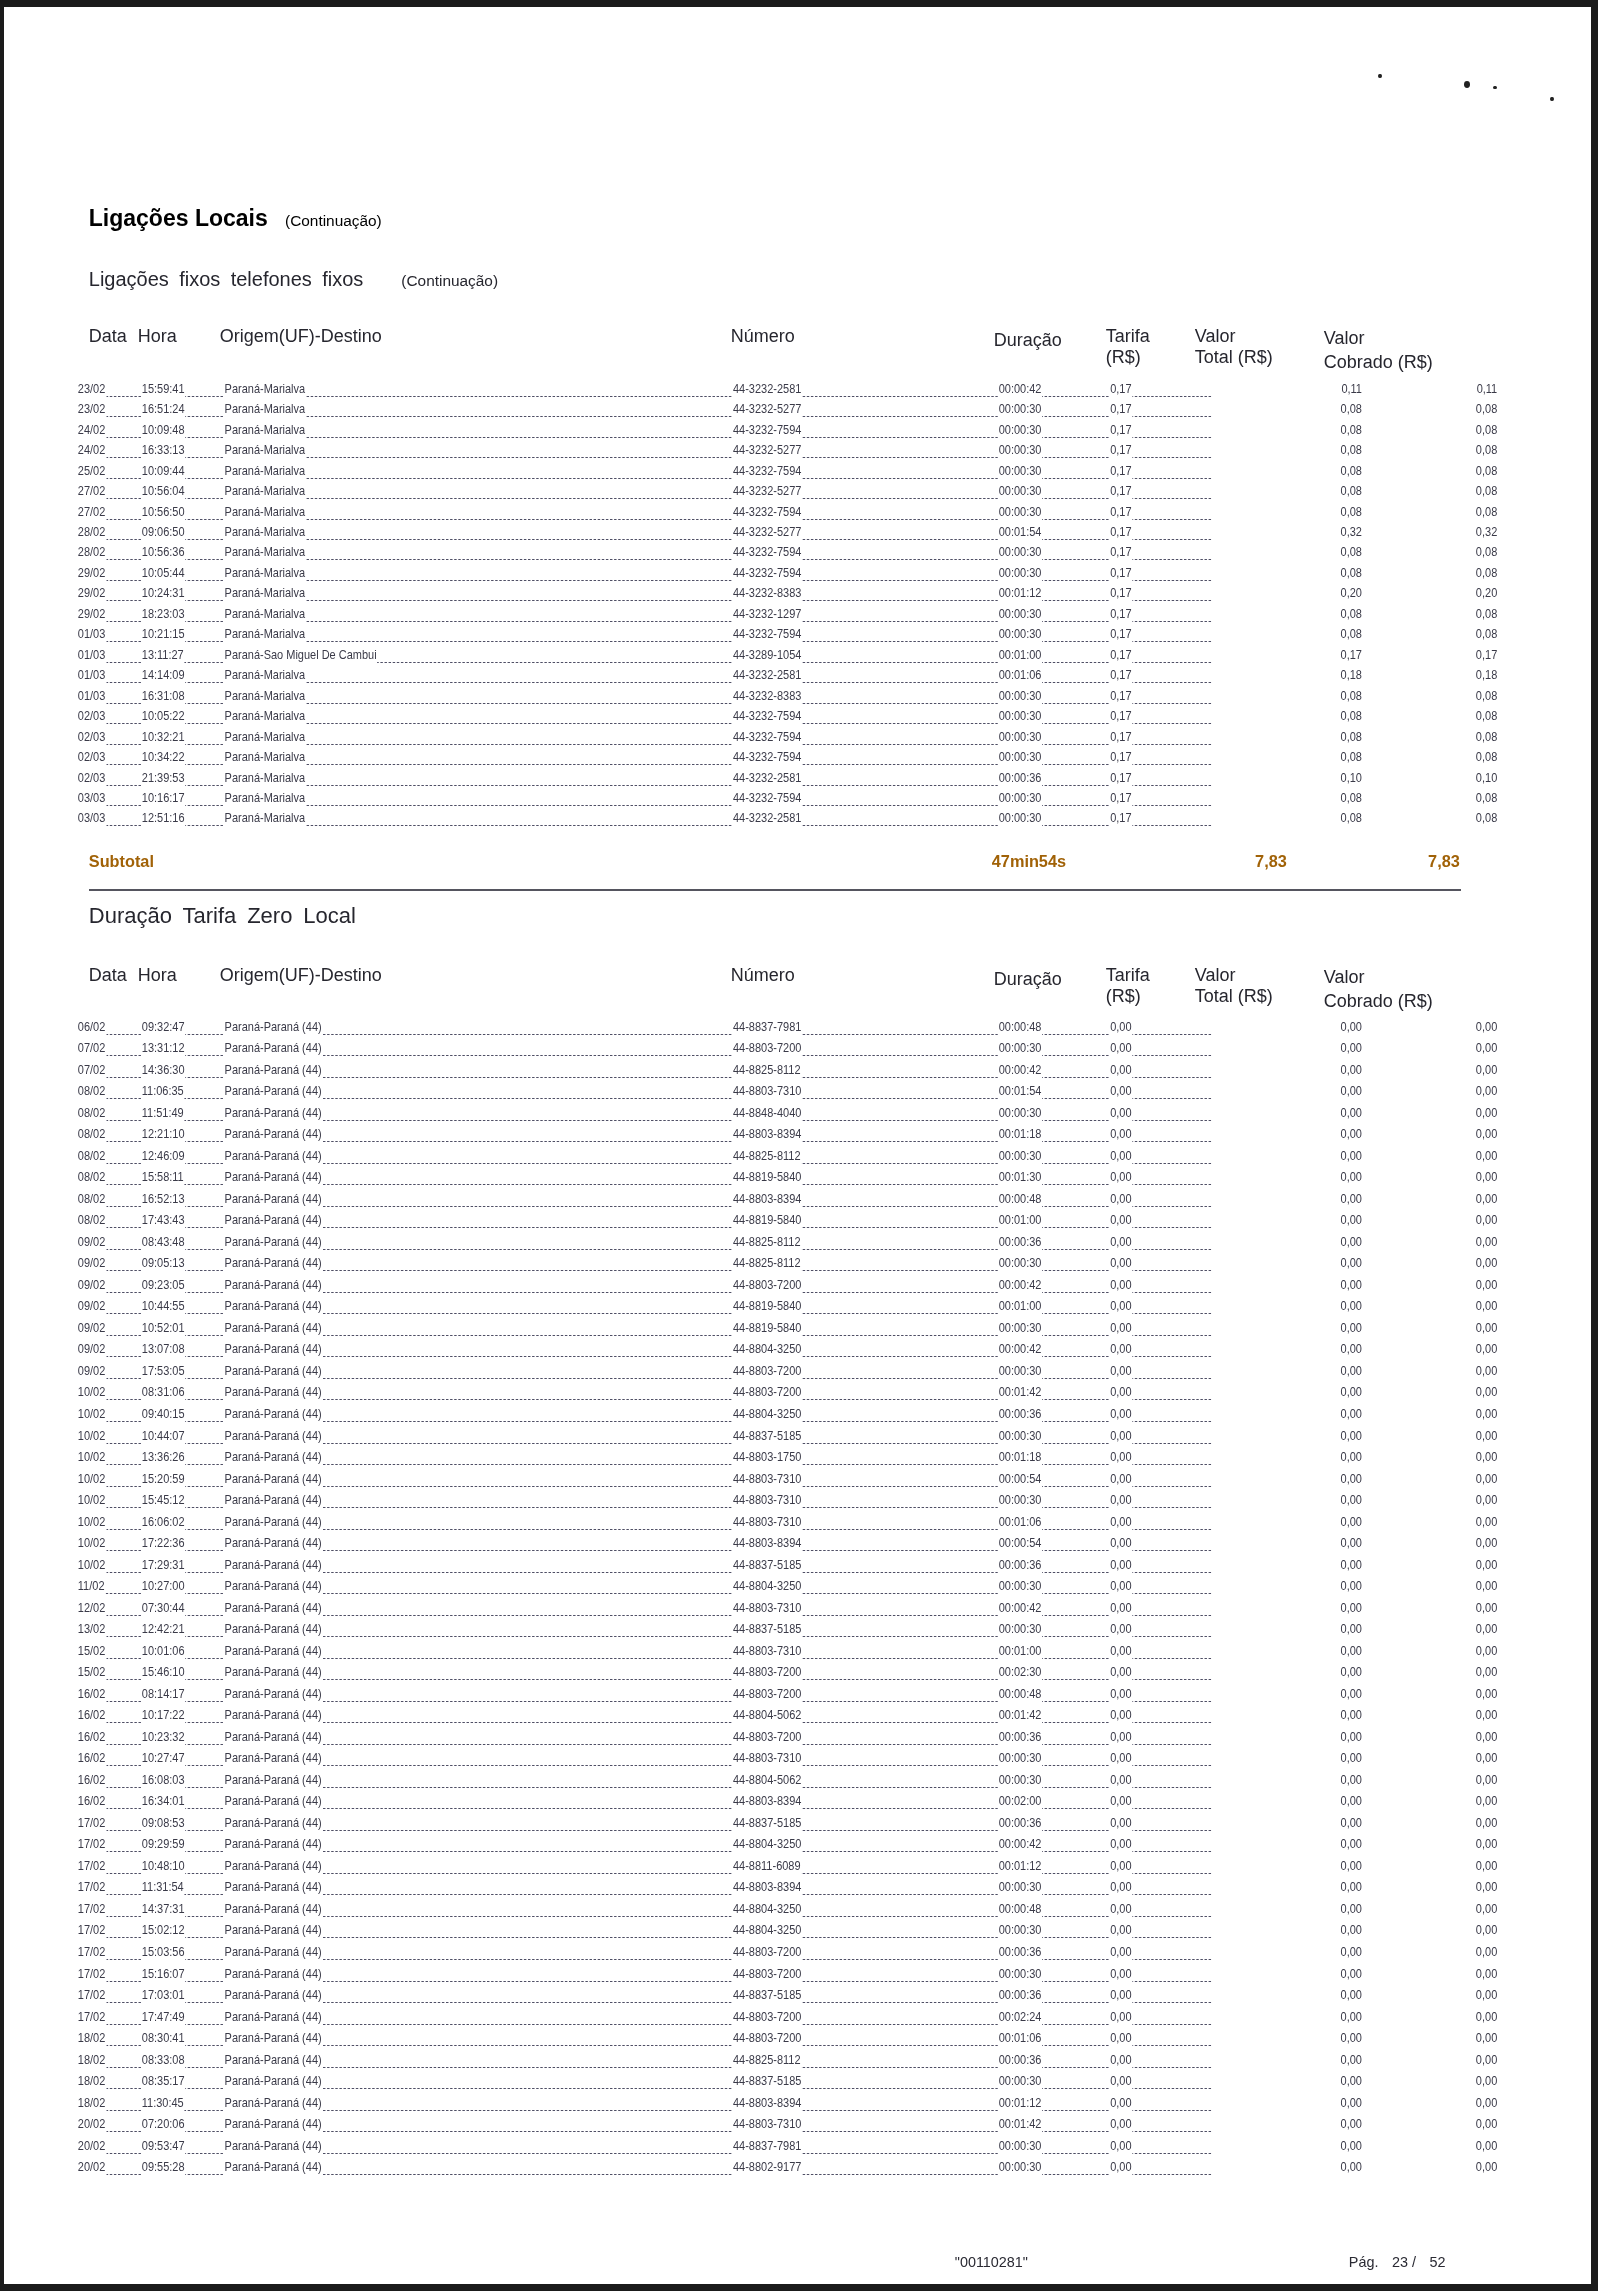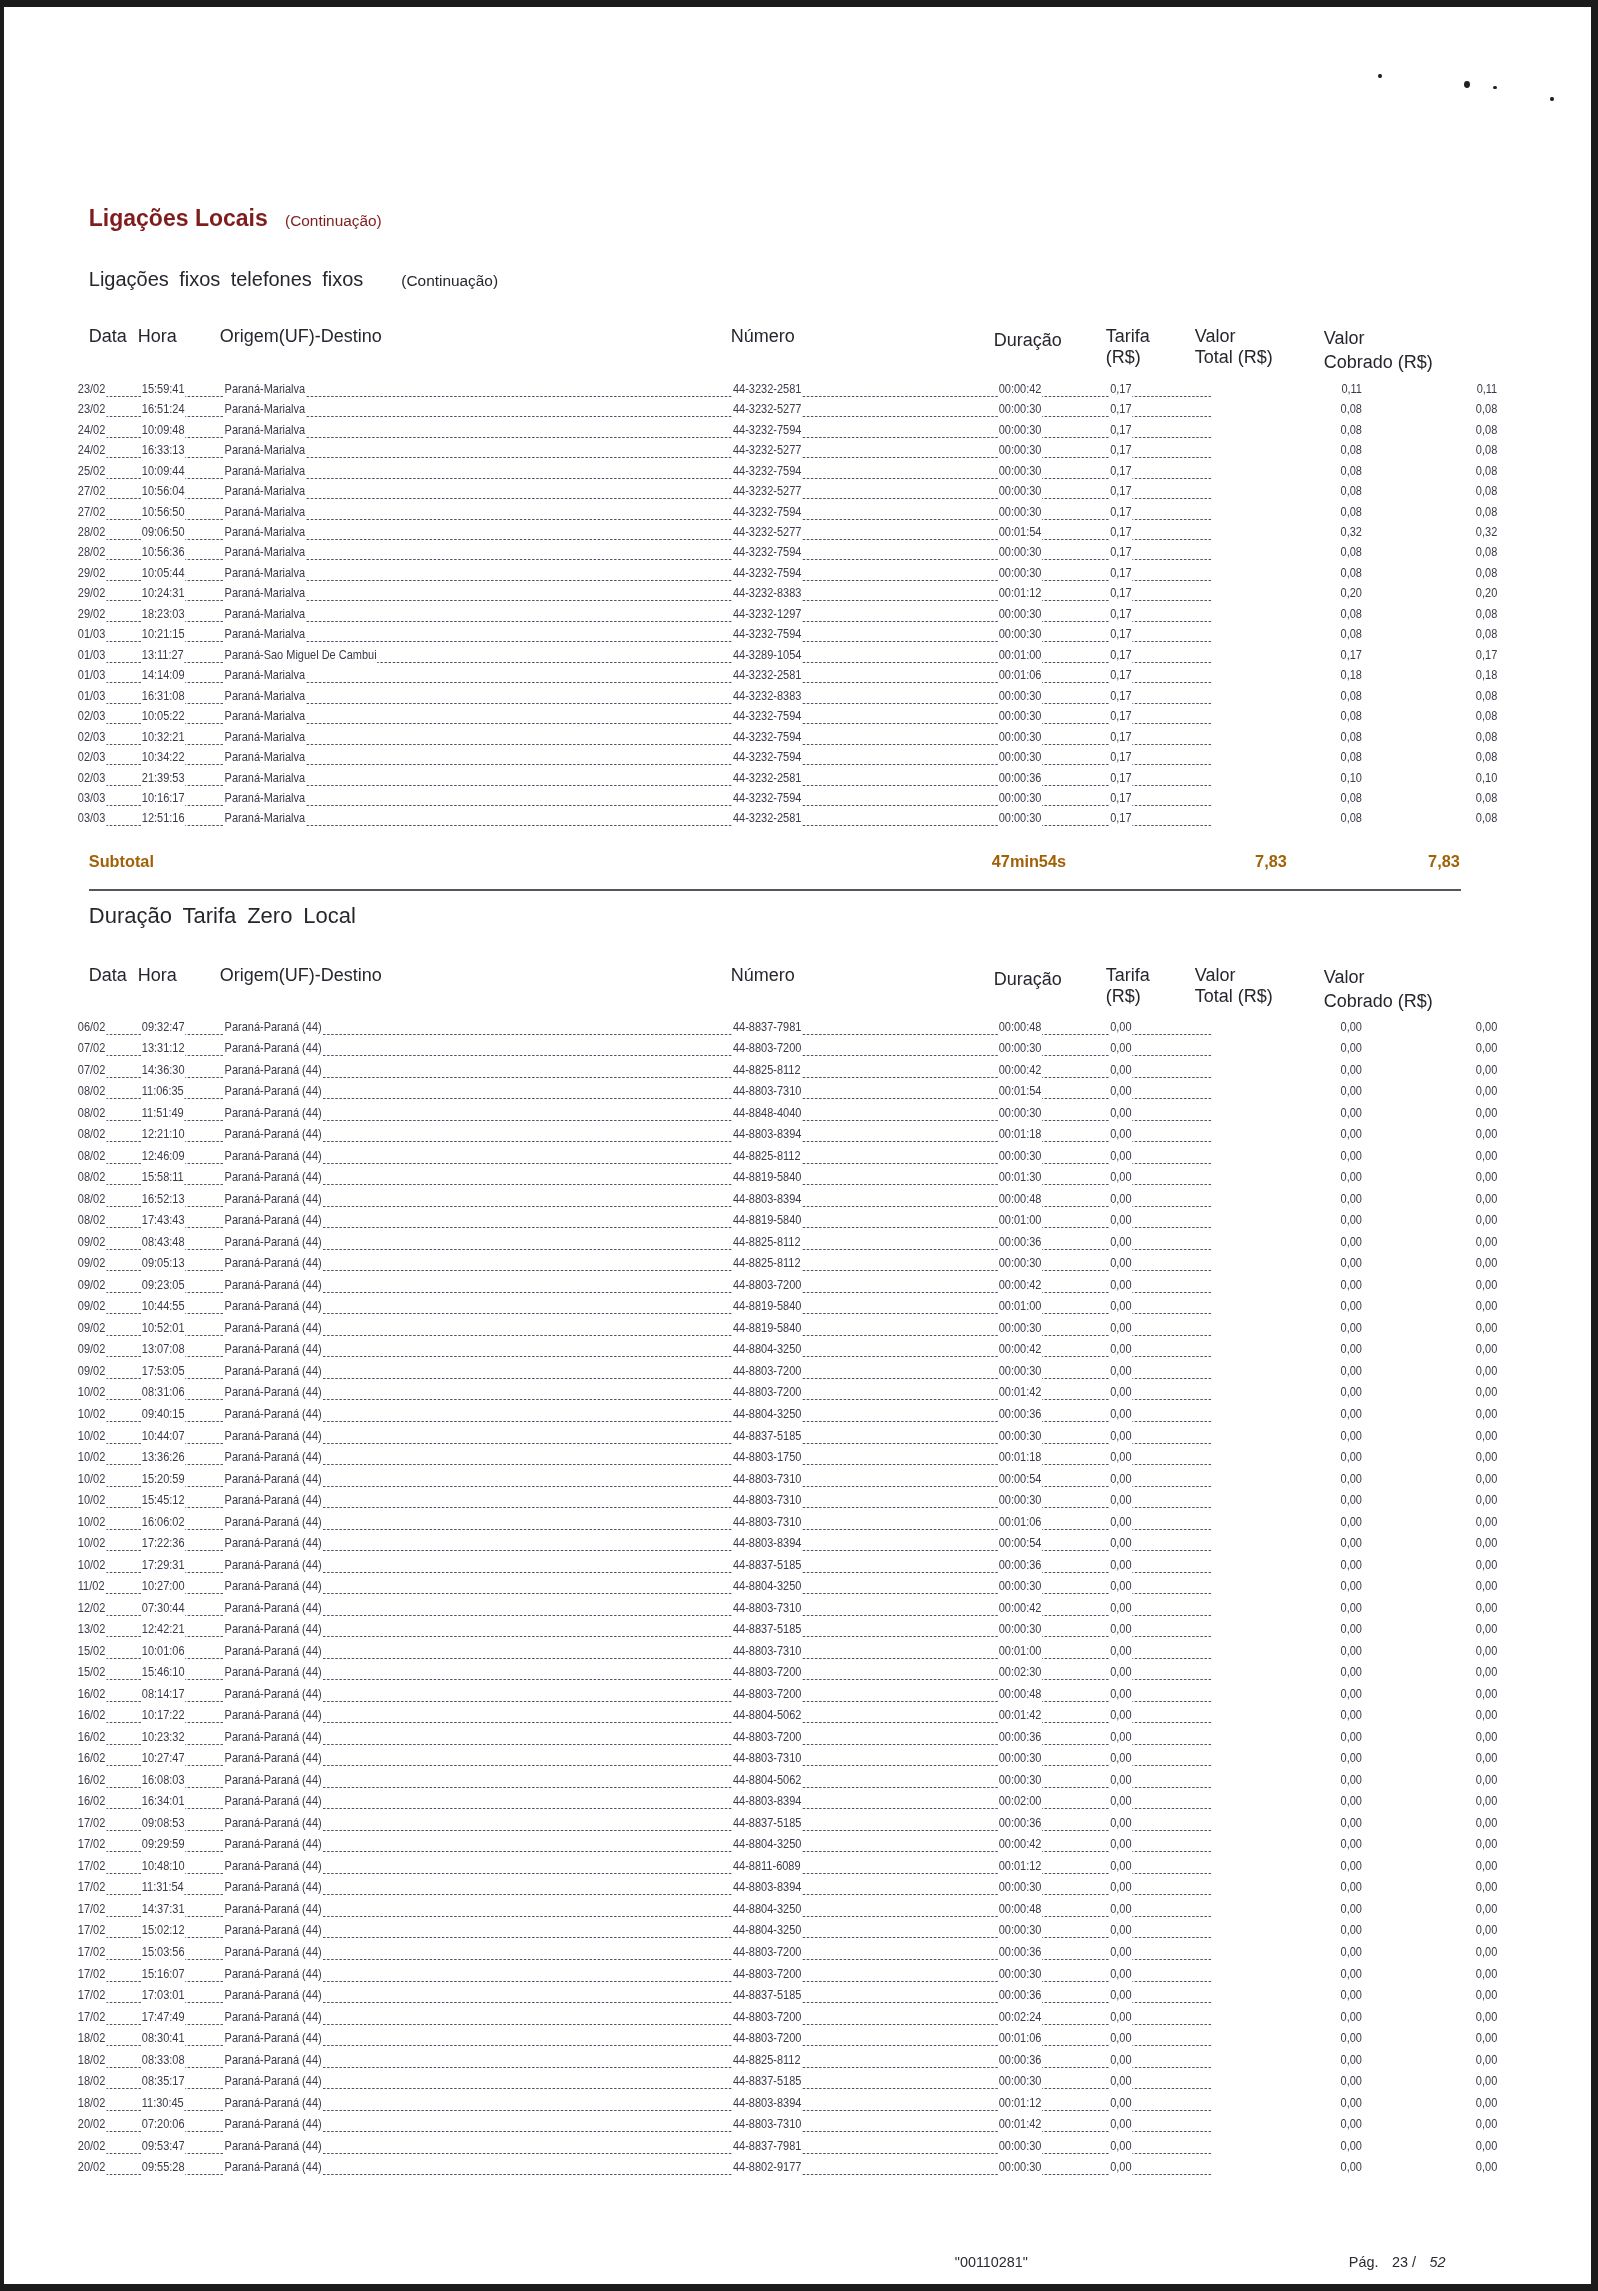--- a/index.html
+++ b/index.html
@@ -8,21 +8,21 @@
     background: #1b1b1b;
     font-family: "Liberation Sans", "DejaVu Sans", sans-serif;
     color: #2a2a33;
   }
   .page {
     position: absolute; left: 3.8px; top: 6.7px; width: 1587px; height: 2277px;
     background: #ffffff;
   }
   .abs { position: absolute; white-space: nowrap; }
   .title { left: 85px; top: 117px; font-size: 29px; font-weight: bold; color: #26262e; letter-spacing: 0.2px; }
-  .sec { font-size: 23px; font-weight: bold; color: #7f1d1d; }
+  .sec { font-size: 23px; font-weight: bold; color: #000000; }
   .sec .cont { font-size: 15.4px; font-weight: normal; margin-left: 17.3px; }
   .sub { font-size: 20px; color: #26262e; word-spacing: 4.8px; }
   .sub .cont { font-size: 15.4px; margin-left: 38px; word-spacing: 0; }
   .hdr { font-size: 18px; color: #26262e; line-height: 21px; }
   .row {
     position: absolute; left: 73px; width: 1383px; height: 19px;
     font-family: "Liberation Sans", sans-serif; font-size: 13.4px; color: #3a3a48;
     transform: scaleX(0.82); transform-origin: left;
   }
   .row .lead {
@@ -947,21 +947,21 @@
         <span class="c-vt">0,00</span>
         <span class="c-vc">0,00</span>
       </div>
     </div>
 
   <div class="abs footer" style="left:951px; top:2247px;">"00110281"</div>
   <div class="abs footer" style="left:1345px; top:2247px;">
     <span>Pág.</span>
     <span style="margin-left:9.6px;">23</span>
     <span>/</span>
-    <span style="margin-left:9.6px;font-style:italic;">52</span>
+    <span style="margin-left:9.6px;">52</span>
   </div>
 
   <span class="speck" style="left:1374px; top:67px; width:3.8px; height:4.8px;"></span>
   <span class="speck" style="left:1460px; top:74px; width:6.7px; height:7.7px;"></span>
   <span class="speck" style="left:1489px; top:79px; width:3.8px; height:3.8px;"></span>
   <span class="speck" style="left:1546px; top:90px; width:3.8px; height:4.8px;"></span>
 </div>
 
 
 </body></html>

